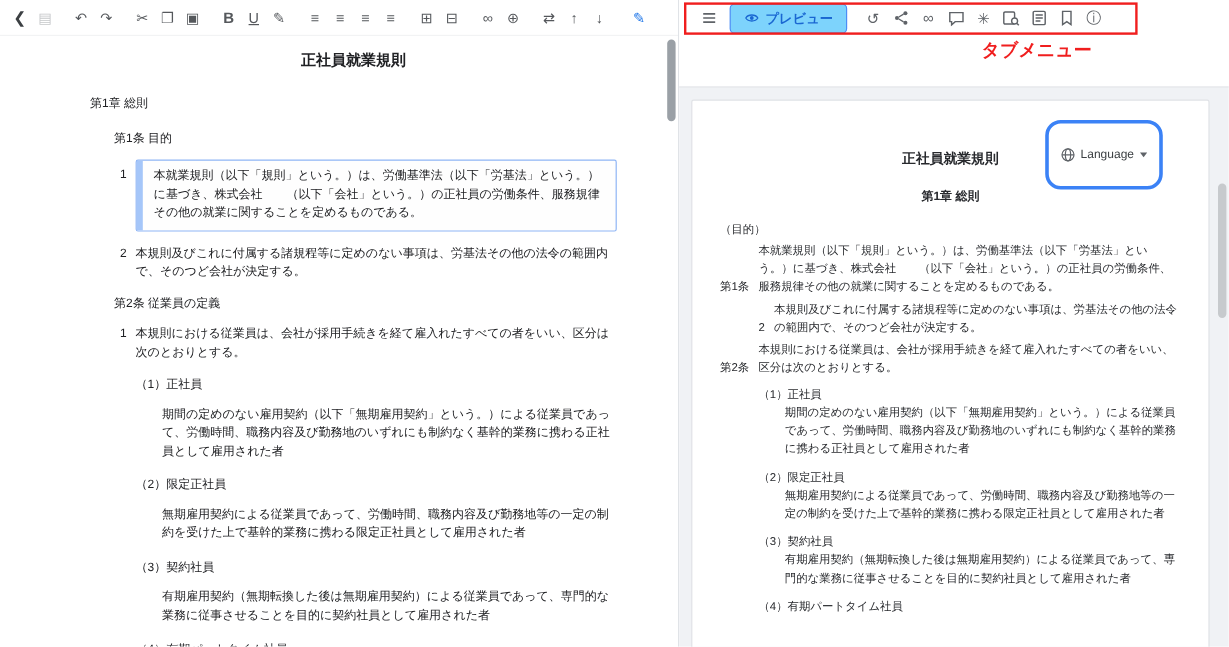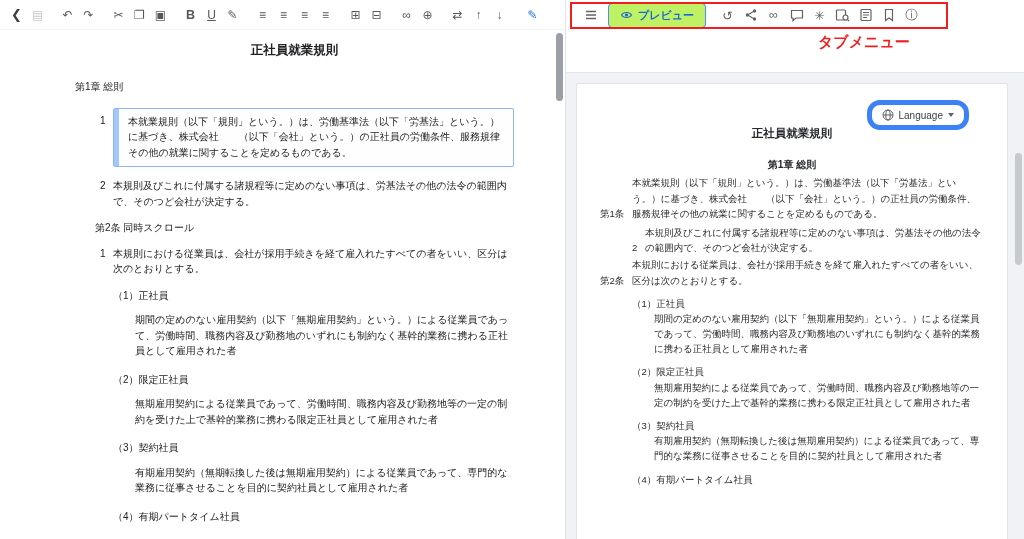--- a/index.html
+++ b/index.html
@@ -36,35 +36,35 @@
 
   .scroll-left { position:absolute; top:31px; right:0; bottom:0; width:10px; }
   .scroll-left .thumb { position:absolute; top:2px; left:1px; width:7px; height:68px; background:#9aa0a6; border-radius:4px; }
 
   
   .pane-right { position:relative; flex:1; background:#fff; }
   .rt-toolbar { display:flex; align-items:center; height:30px; padding-left:13px; }
   .rt-icon { width:23px; height:26px; display:inline-flex; align-items:center; justify-content:center;
              color:#5f6368; font-size:12.5px; cursor:pointer; user-select:none; }
   .preview-pill { display:inline-flex; align-items:center; gap:5px; margin:0 10px 0 6px; padding:4px 11px;
-                  background:#bef264; border:1px solid #4c8df6; border-radius:4px; color:#1a67d2;
+                  background:#7dd3fc; border:1px solid #4c8df6; border-radius:4px; color:#1a67d2;
                   font-size:11px; font-weight:bold; cursor:pointer; font-family:inherit; }
   .red-box { position:absolute; left:4px; top:2px; width:378px; height:27px; border:2px solid #f01e1e; z-index:6; pointer-events:none; }
   .red-label { position:absolute; left:252px; top:33px; color:#f01e1e; font-size:15px; font-weight:bold; z-index:6; }
   .sync-row { display:flex; align-items:center; gap:7px; padding:10px 0 9px 13px; }
   .checkbox { width:13px; height:13px; background:#1a73e8; border-radius:2.5px; position:relative; cursor:pointer; }
   .checkbox::after { content:"✓"; position:absolute; left:2px; top:-1px; color:#fff; font-size:10px; font-weight:bold; }
   .sync-label { color:#1a73e8; font-size:11px; }
 
   .preview-area { position:absolute; top:72px; left:0; right:0; bottom:0; background:#f0f2f5; border-top:1px solid #e4e6ea; }
   .card { position:absolute; left:10px; right:16px; top:10px; bottom:-30px; background:#fff;
           border:1px solid #e0e2e6; border-radius:2px; padding:14px 23px 0; overflow:hidden;
           font-size:9.5px; line-height:1.6; color:#27292d; }
   .lang-btn { position:absolute; top:16px; right:38px; display:flex; align-items:center; gap:5px;
-              background:#fff; border:5px solid #3b82f6; border-radius:13px; padding:4px 10px;
+              background:#fff; border:3px solid #3b82f6; border-radius:13px; padding:20px 10px;
               font-size:10px; color:#3c4043; cursor:pointer; font-family:inherit; }
   .caret { width:0; height:0; border-left:3.5px solid transparent; border-right:3.5px solid transparent; border-top:4px solid #5f6368; }
   .p-title { text-align:center; font-size:11.5px; font-weight:bold; margin-top:26px; }
   .p-chapter { text-align:center; font-size:10px; font-weight:bold; margin-top:15px; }
   .p-heading { margin-top:11px; }
   .hang { display:flex; margin-top:2px;align-items:flex-end; }
   .hl { width:32px; flex-shrink:0; }
   .hang.sub { margin-left:32px; margin-top:4px; }
   .hl2 { width:13px; flex-shrink:0; }
   .ht { flex:1; }
@@ -103,35 +103,36 @@
       <span class="ti">⊕</span>
       <span class="ti gap">⇄</span>
       <span class="ti">↑</span>
       <span class="ti">↓</span>
       <span class="ti blue">✎</span>
     </div>
 
     <div class="editor-body">
       <div class="doc-title">正社員就業規則</div>
       <div class="chapter">第1章 総則</div>
+      <div class="article-h">第1条 目的</div>
 
       <div class="num-row sel-row">
         <span class="num">1</span>
         <div class="sel-box">
           <div class="sel-bar"></div>
           <div class="sel-text">本就業規則（以下「規則」という。）は、労働基準法（以下「労基法」という。）に基づき、株式会社　　（以下「会社」という。）の正社員の労働条件、服務規律その他の就業に関することを定めるものである。</div>
         </div>
       </div>
 
       <div class="num-row">
         <span class="num">2</span>
         <div class="ptxt">本規則及びこれに付属する諸規程等に定めのない事項は、労基法その他の法令の範囲内で、そのつど会社が決定する。</div>
       </div>
 
-      <div class="article-h">第2条 同時スクロール</div>
+      <div class="article-h">第2条 従業員の定義</div>
 
       <div class="num-row">
         <span class="num">1</span>
         <div class="ptxt">本規則における従業員は、会社が採用手続きを経て雇入れたすべての者をいい、区分は次のとおりとする。</div>
       </div>
 
       <div>
         <div class="item-label">（1）正社員</div>
         <div class="item-body">期間の定めのない雇用契約（以下「無期雇用契約」という。）による従業員であって、労働時間、職務内容及び勤務地のいずれにも制約なく基幹的業務に携わる正社員として雇用された者</div>
       </div>
@@ -223,20 +224,21 @@
                 <path d="M1 6h10" stroke="#5f6368" stroke-width="1"></path>
               </svg>
           </span>
           <span>Language</span>
           <span class="caret"></span>
         </button>
 
         <div class="p-title">正社員就業規則</div>
         <div class="p-chapter">第1章 総則</div>
 
+        <div class="p-heading">（目的）</div>
         <div class="hang">
           <span class="hl">第1条</span>
           <span class="ht">本就業規則（以下「規則」という。）は、労働基準法（以下「労基法」という。）に基づき、株式会社　　（以下「会社」という。）の正社員の労働条件、服務規律その他の就業に関することを定めるものである。</span>
         </div>
         <div class="hang sub">
           <span class="hl2">2</span>
           <span class="ht">本規則及びこれに付属する諸規程等に定めのない事項は、労基法その他の法令の範囲内で、そのつど会社が決定する。</span>
         </div>
 
         <div class="hang">

